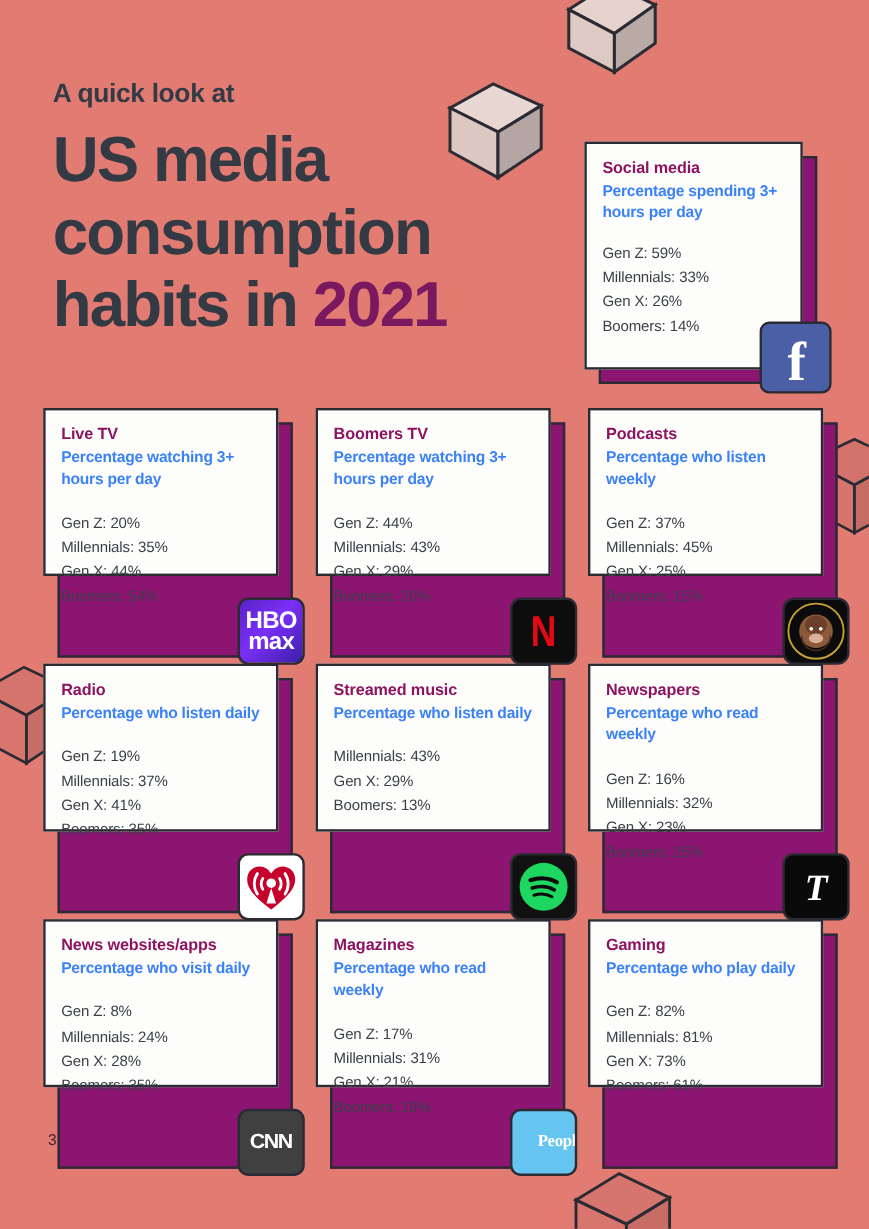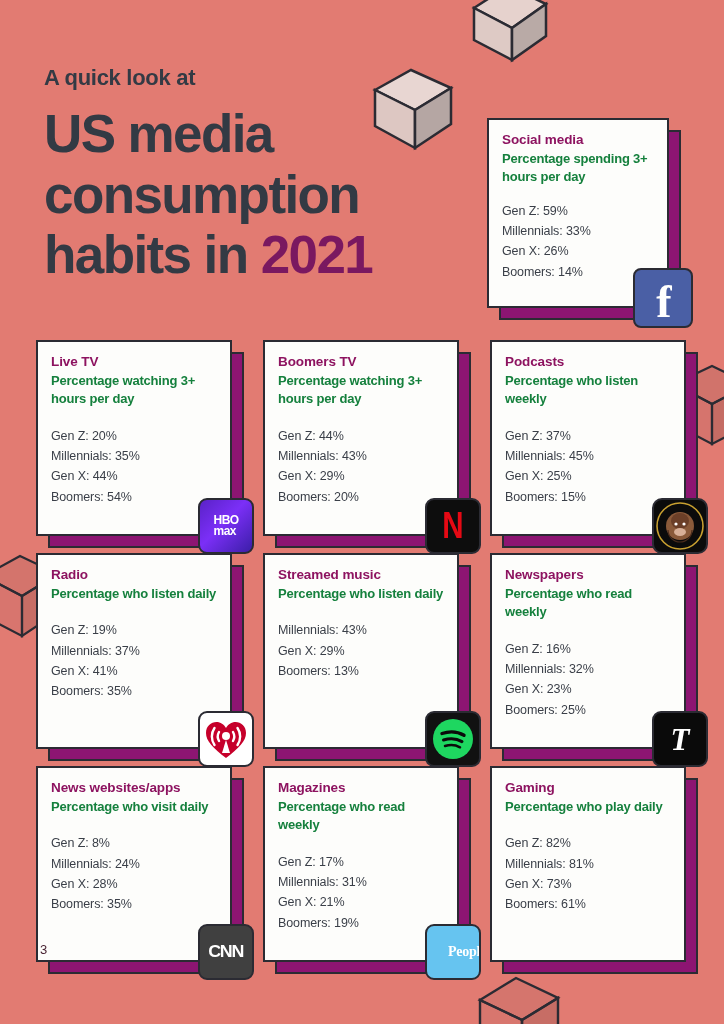--- a/index.html
+++ b/index.html
@@ -41,31 +41,31 @@
   .card-wrap { position:relative; width:196px; height:196px; }
 
   .card-shadow {
     position:absolute; left:12px; top:12px;
     width:196px; height:196px;
     background:#8d1572;
     border:2px solid #2b2b33;
   }
   .card {
     position:absolute; left:0; top:0;
-    width:196px; height:196px;
+    width:196px; height:140px;
     background:#fdfdfb;
     border:2px solid #2b2b33;
     padding:12px 13px 10px 13px;
   }
   .card-title {
     font-size:13.5px; font-weight:bold; color:#8d1360;
     line-height:1.25; letter-spacing:-0.1px;
   }
   .card-sub {
-    font-size:13px; font-weight:bold; color:#15803d;
+    font-size:13px; font-weight:bold; color:#3b82f6;
     line-height:1.42; letter-spacing:-0.2px; margin-top:1px;
   }
   .card-stats { margin-top:17px; }
   .stat {
     font-size:12.5px; color:#3a3f48; line-height:1.62;
     letter-spacing:-0.1px;
   }
 
   
   .social-wrap { position:absolute; left:487px; top:118px; width:182px; height:190px; z-index:5; }
@@ -90,22 +90,22 @@
   .badge-nflx  { background:#0d0d0d; }
   .badge-jre   { background:#0b0b0b; border-radius:10px; }
   .badge-ihr   { background:#ffffff; }
   .badge-spot  { background:#111111; }
   .badge-nyt   { background:#0a0a0a; }
   .badge-cnn   { background:#404040; }
   .badge-ppl   { background:#66c4f0;padding-left:28px; }
   .badge-fb    { background:#4a5fa5; border-radius:8px; }
 
   .hbo-txt {
-    color:#fff; font-size:12px; font-weight:bold;
-    line-height:0.92; text-align:left; letter-spacing:-0.6px;
+    color:#fff; font-size:20px; font-weight:bold;
+    line-height:0.92; text-align:center; letter-spacing:-0.6px;
   }
   .nflx-txt {
     color:#e50914; font-size:36px; font-weight:bold;
     line-height:1; font-family:"Liberation Sans", sans-serif;
     transform:scaleX(0.82);
   }
   .nyt-txt {
     color:#fff; font-size:31px; line-height:1;
     font-family:"Liberation Serif", serif; font-weight:bold;
     font-style:italic;

